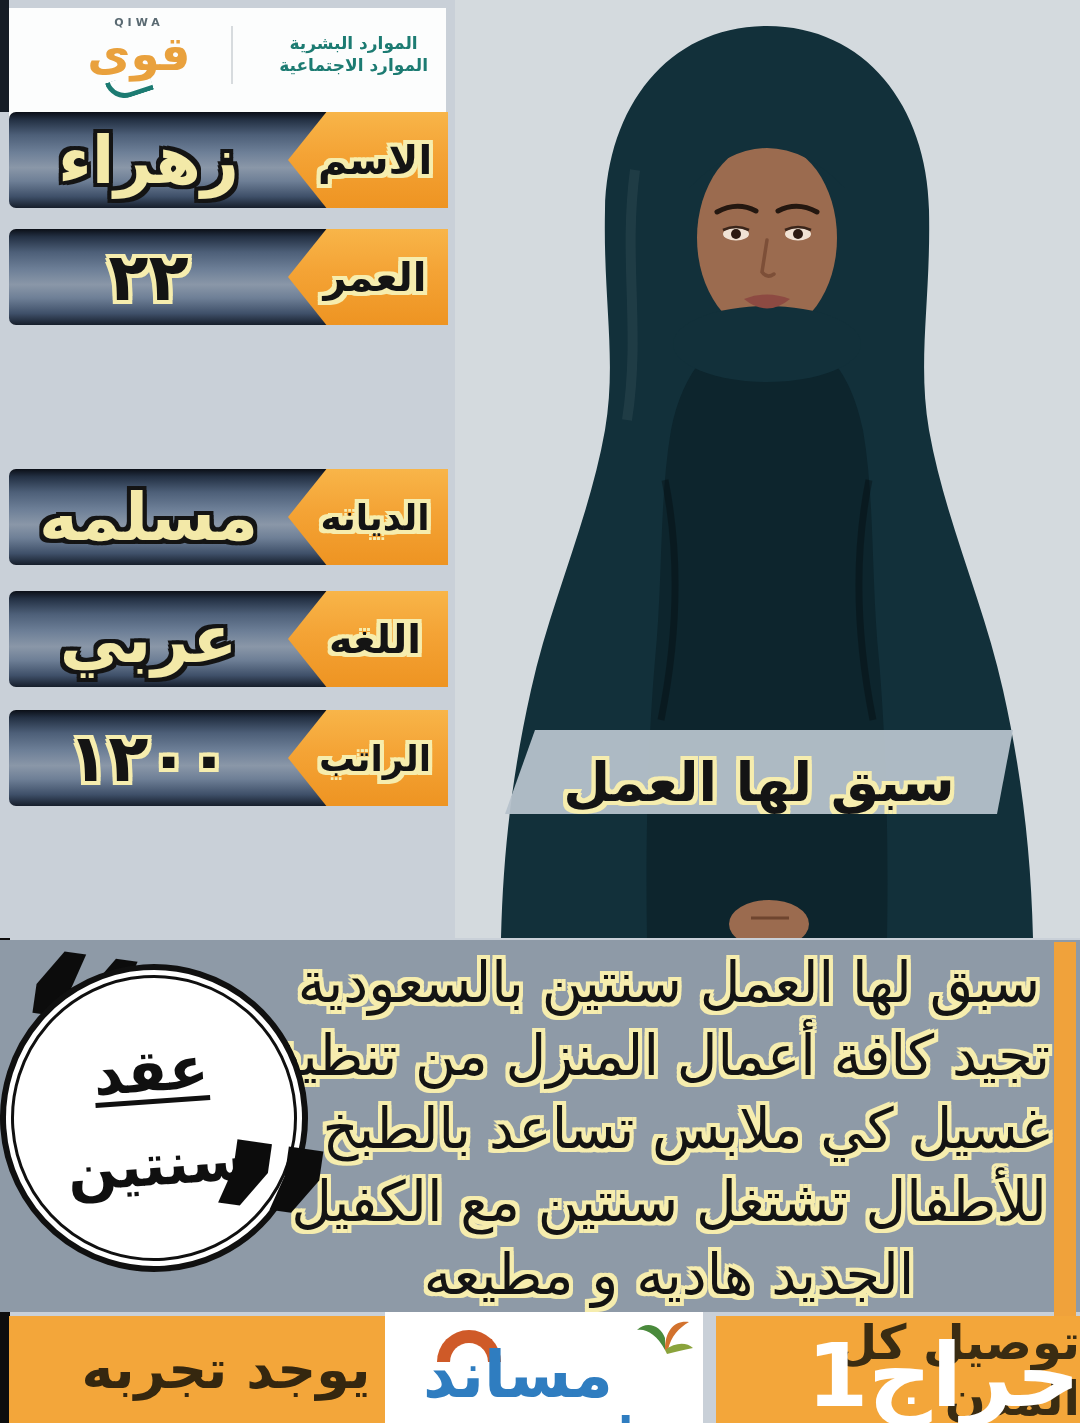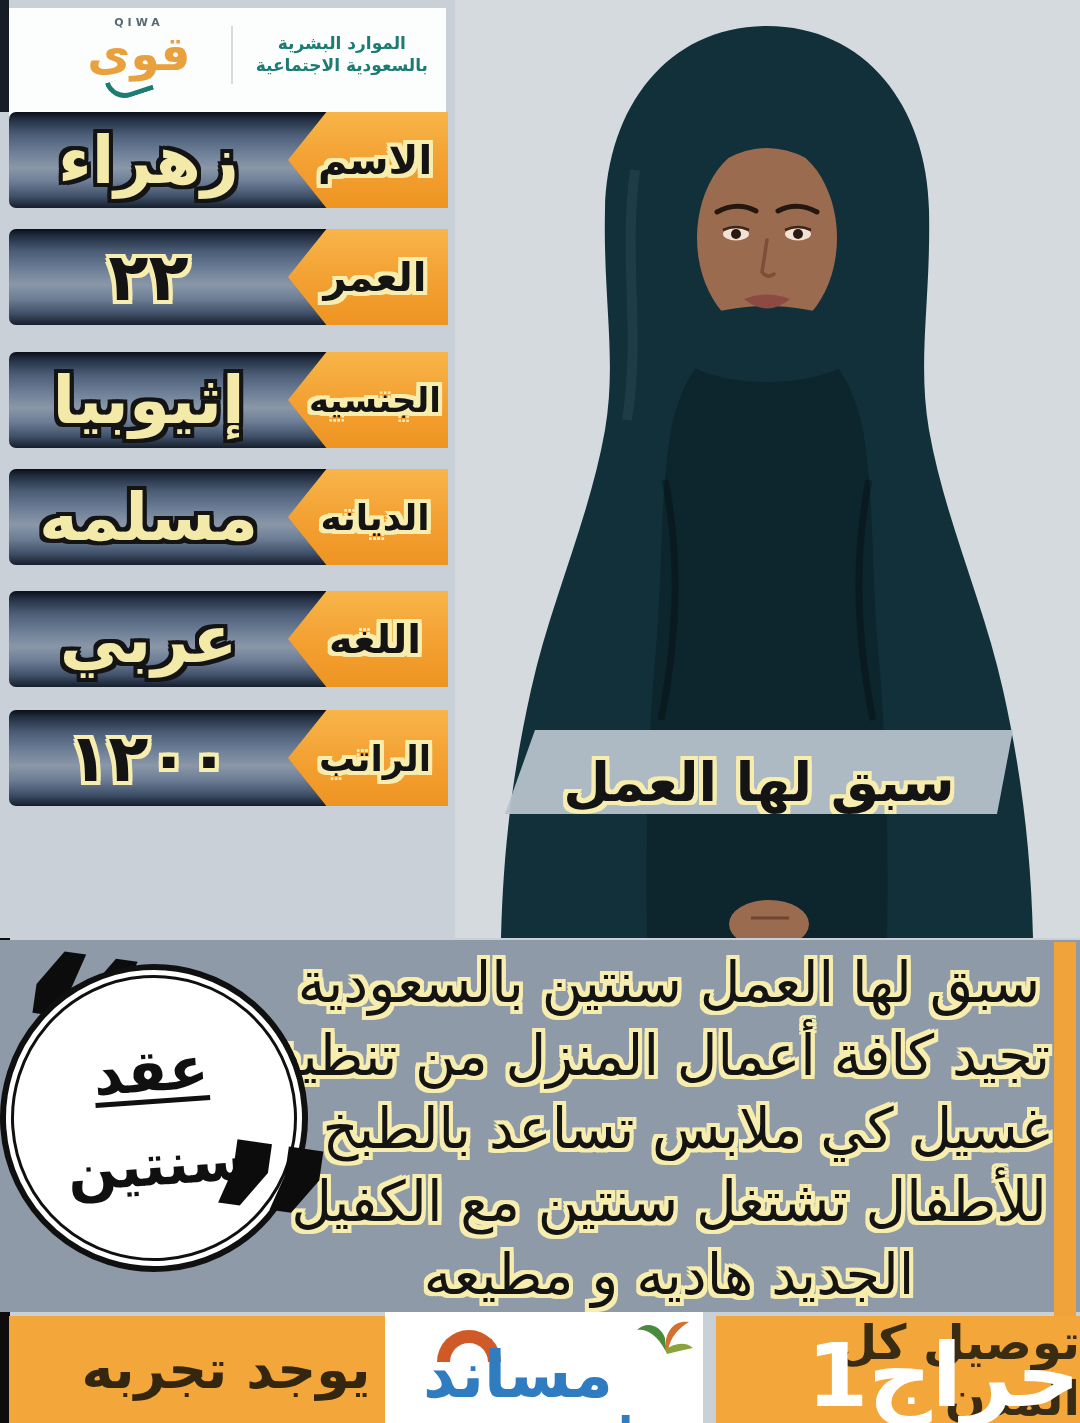--- a/index.html
+++ b/index.html
@@ -145,43 +145,36 @@
 
   <div class="logo-box">
     <div class="qiwa">
       <div class="qiwa-latin">QIWA</div>
       <div class="qiwa-ar">قوى</div>
       <div class="qiwa-swoosh"></div>
     </div>
     <div class="logo-divider"></div>
     <div class="ministry-text">
       <div>الموارد البشرية</div>
-      <div>بالسعودية الاجتماعية</div>
+      <div>الموارد الاجتماعية</div>
     </div>
   </div>
 
   <div class="row" style="top:112px">
     <div class="bar"></div>
     <div class="val ol-black">زهراء</div>
     <div class="lab">
         <span class="labtxt ol-cream">الاسم</span>
       </div>
   </div>
   <div class="row" style="top:229px">
     <div class="bar"></div>
     <div class="val ol-cream">٢٢</div>
     <div class="lab">
         <span class="labtxt ol-cream">العمر</span>
-      </div>
-  </div>
-  <div class="row" style="top:352px">
-    <div class="bar"></div>
-    <div class="val ol-black">إثيوبيا</div>
-    <div class="lab">
-        <span class="labtxt ol-cream" style="font-size:34px">الجنسيه</span>
       </div>
   </div>
   <div class="row" style="top:591px">
     <div class="bar"></div>
     <div class="val ol-black">عربي</div>
     <div class="lab">
         <span class="labtxt ol-cream">اللغه</span>
       </div>
   </div>
   <div class="row" style="top:469px">

